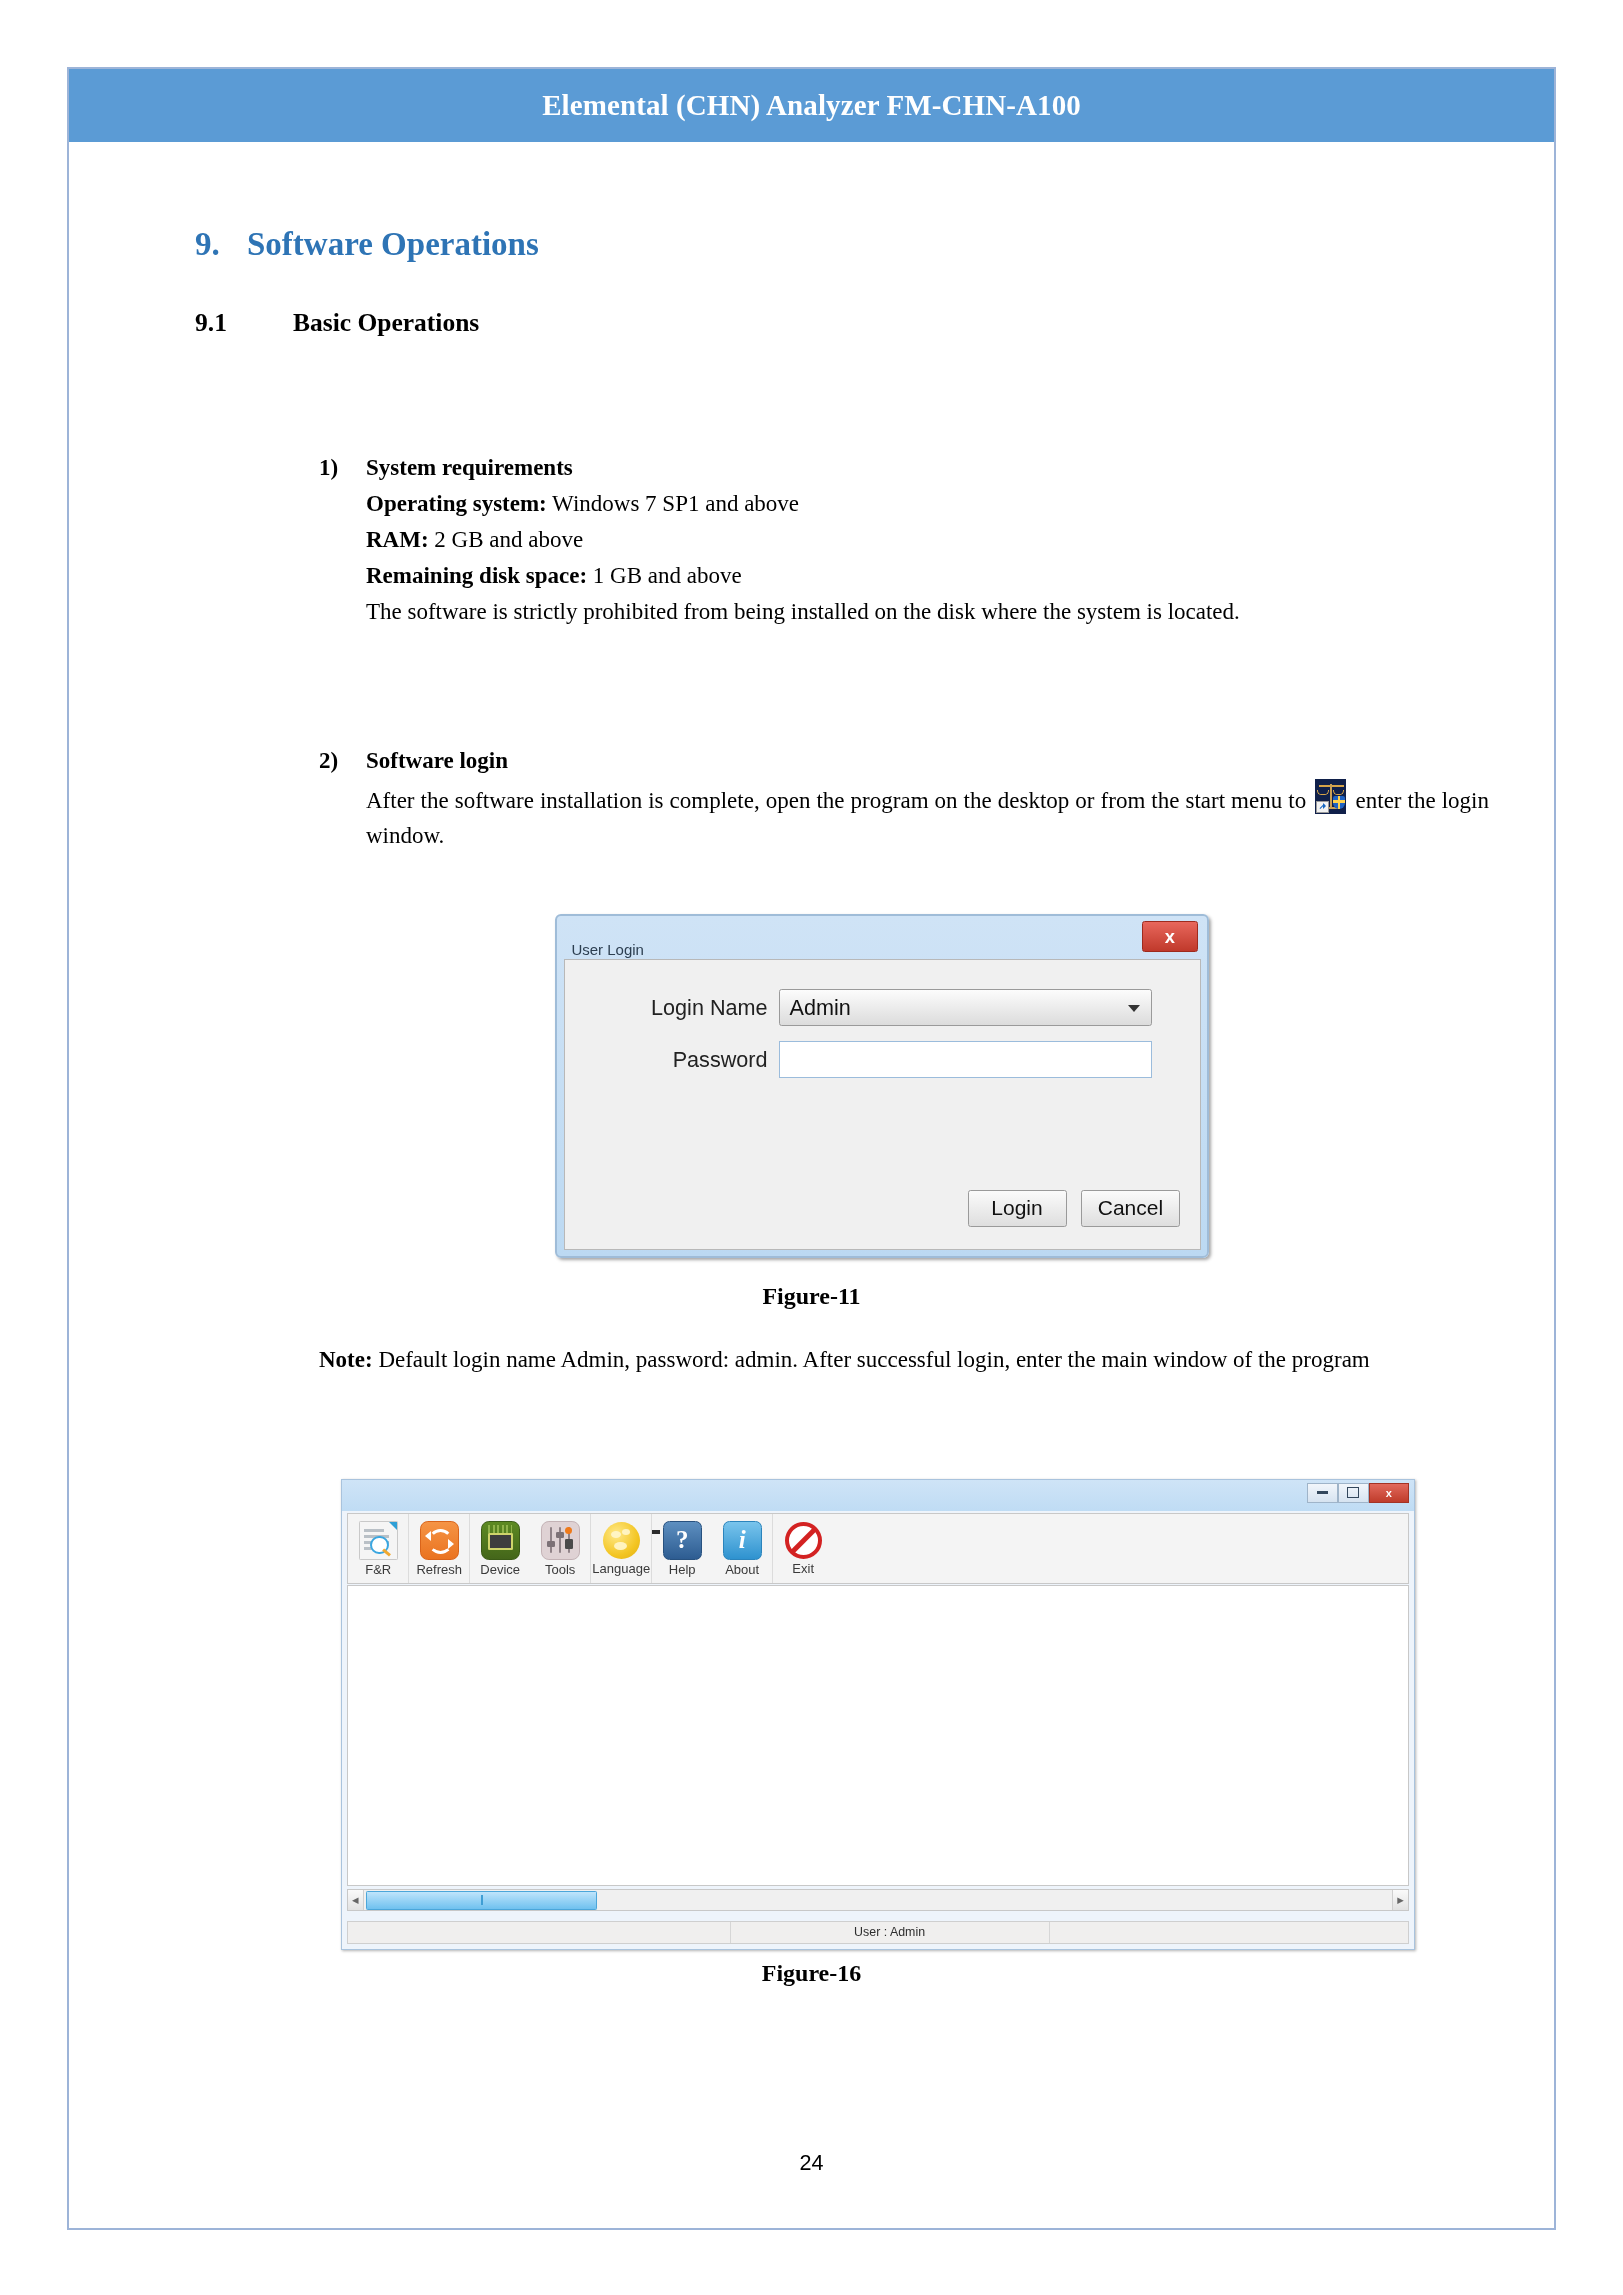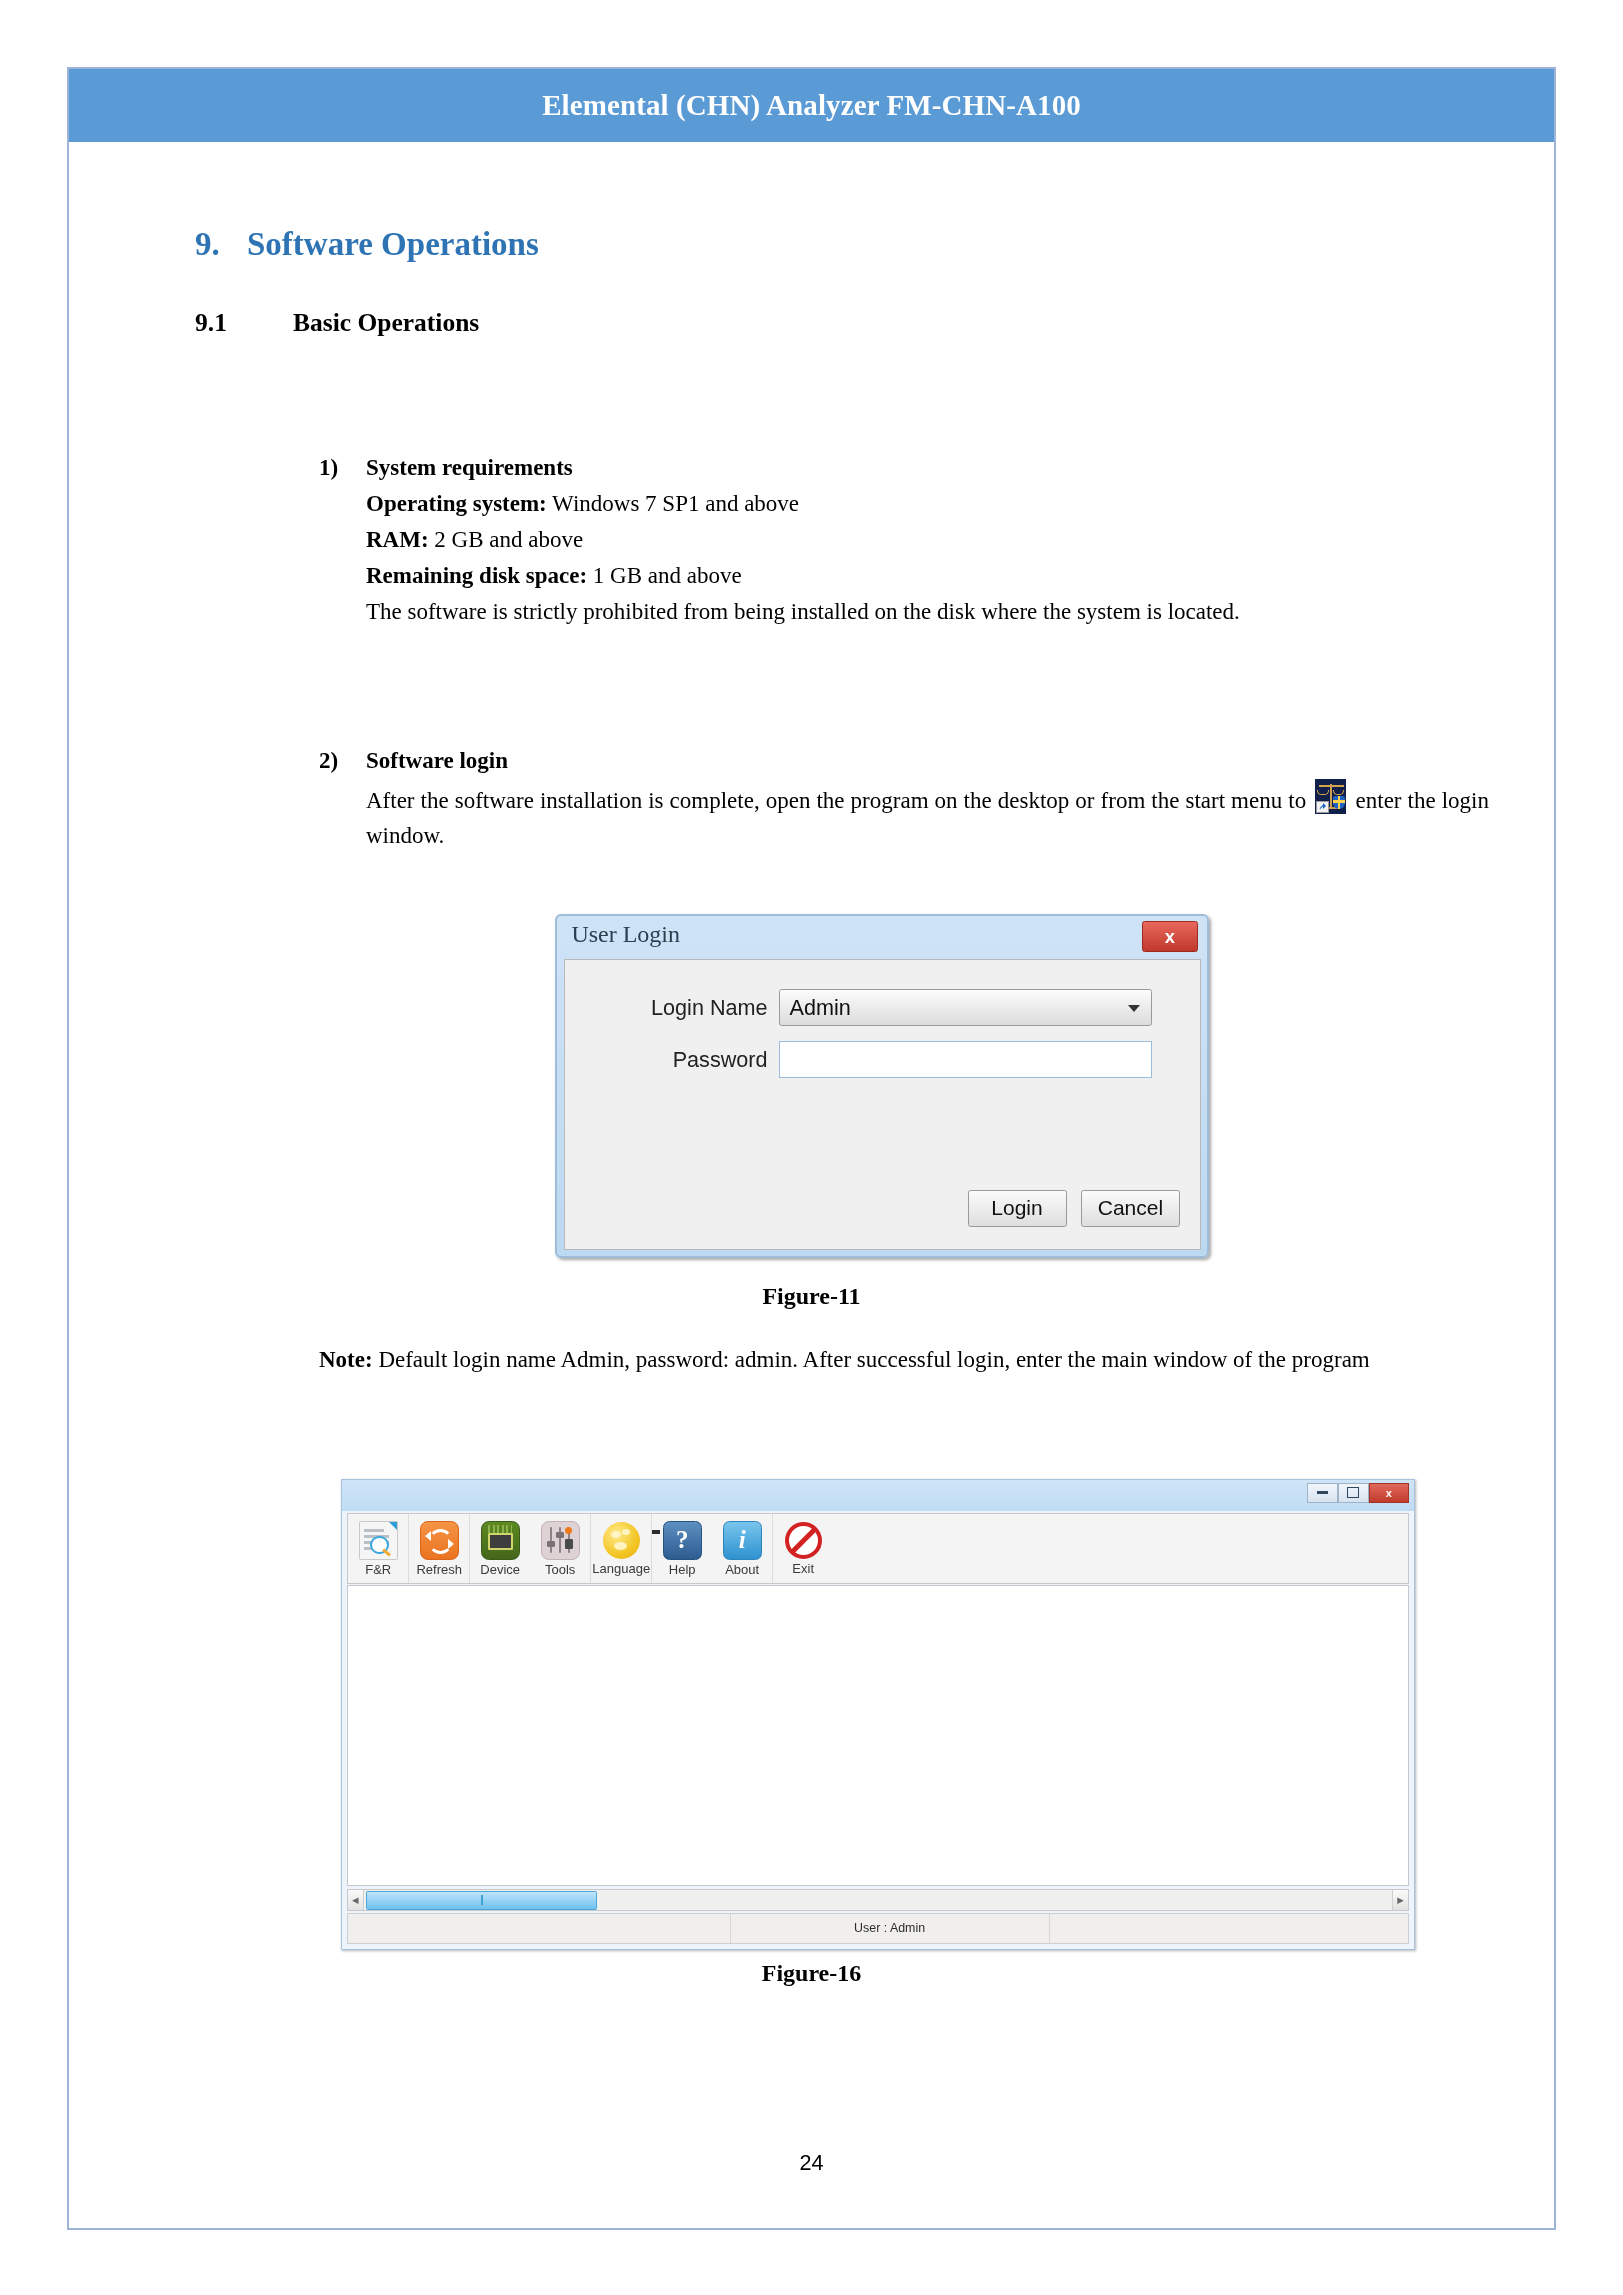--- a/index.html
+++ b/index.html
@@ -132,23 +132,23 @@
   .login-dlg{
     position:absolute;left:486px;top:845px;width:654px;height:344px;
     background:linear-gradient(#cfe3f6,#bcd9f2);
     border:2px solid #9fbcd8;
     border-radius:5.9px;
     box-shadow:2px 2px 3.3px rgba(0,0,0,.35);
     box-sizing:border-box;
     font-family:"Liberation Sans",sans-serif;
   }
   .login-title{
-    position:absolute;left:14.4px;top:5px;
-    font-size:24px;color:#2c3e50;
-    font-family:Liberation Serif, serif;
+    position:absolute;left:14.4px;top:25px;
+    font-size:15px;color:#2c3e50;
+    font-family:Liberation Sans, sans-serif;
   }
   .dlg-close{
     position:absolute;right:9.2px;top:5.2px;width:54px;height:29px;
     background:linear-gradient(#e8675c,#c0392b);
     border:0.7px solid #9e2b1e;border-radius:2.6px;
     color:#fff;font-weight:bold;font-size:18.3px;
     display:flex;align-items:center;justify-content:center;
     font-family:"Liberation Sans",sans-serif;
   }
   .dlg-body{
@@ -380,21 +380,21 @@
     width:229px;height:17px;margin-left:2px;
     background:linear-gradient(#bfe4fb,#6fc1ef);
     border:0.7px solid #4ba6da;border-radius:1.3px;
     position:relative;
   }
   .hs-thumb:after{
     content:"";position:absolute;left:50%;top:3.3px;width:2px;height:10.5px;
     background:#3f9ed4;
   }
   .statusbar{
-    position:absolute;left:5.2px;right:5.2px;bottom:5.2px;height:31px;
+    position:absolute;left:5.2px;right:5.2px;bottom:5.2px;height:23px;
     background:#f0efee;border:0.7px solid #cfcfcf;
     box-sizing:border-box;display:flex;align-items:stretch;
   }
   .sb-cell{border-right:0.7px solid #d6d6d6;}
   .sb-1{width:36%;}
   .sb-2{width:30%;display:flex;align-items:center;justify-content:center;
         font-size:12.4px;color:#2e2e2e;font-family:"Liberation Sans",sans-serif;}
   .sb-3{flex:1;border-right:none;}
 
   

